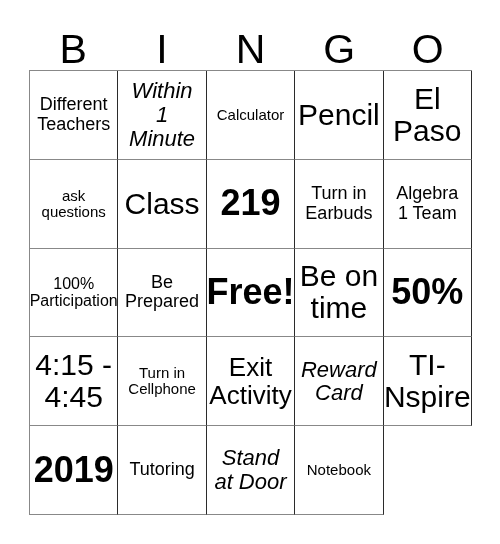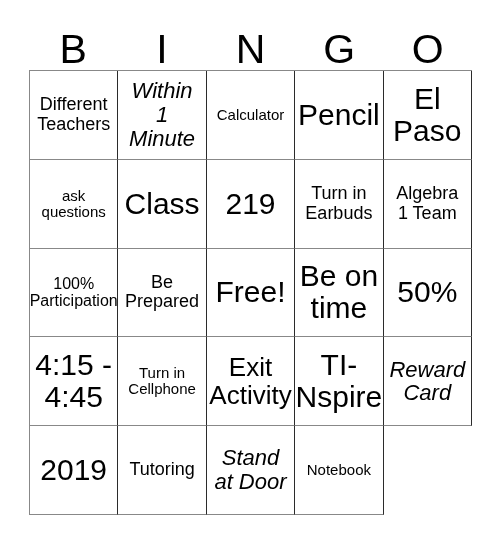--- a/index.html
+++ b/index.html
@@ -69,21 +69,21 @@
     line-height: 1.08;
     white-space: pre-line;
     color: #000000;
   }
   .fs-xs  { font-size: 16px; }
   .fs-sm  { font-size: 15px; }
   .fs-md  { font-size: 18px; }
   .fs-lg  { font-size: 22px; font-style: italic; }
   .fs-xl  { font-size: 26px; }
   .fs-xxl { font-size: 30px; }
-  .fs-huge{ font-size: 30px; }
+  .fs-huge{ font-size: 36px; font-weight: bold; }
 </style>
 </head>
 <body>
 
 <div id="card">
 
   <div id="header-row">
     <div class="header-letter">B</div>
     <div class="header-letter">I</div>
     <div class="header-letter">N</div>
@@ -156,27 +156,27 @@
       </div>
     <div class="cell">
         <span class="cell-text fs-sm">Turn in
 Cellphone</span>
       </div>
     <div class="cell">
         <span class="cell-text fs-xl">Exit
 Activity</span>
       </div>
     <div class="cell">
-        <span class="cell-text fs-xxl">TI-
-Nspire</span>
+        <span class="cell-text fs-lg">Reward
+Card</span>
       </div>
 
     <div class="cell">
-        <span class="cell-text fs-lg">Reward
-Card</span>
+        <span class="cell-text fs-xxl">TI-
+Nspire</span>
       </div>
     <div class="cell">
         <span class="cell-text fs-huge">2019</span>
       </div>
     <div class="cell">
         <span class="cell-text fs-md">Tutoring</span>
       </div>
     <div class="cell">
         <span class="cell-text fs-lg">Stand
 at Door</span>

